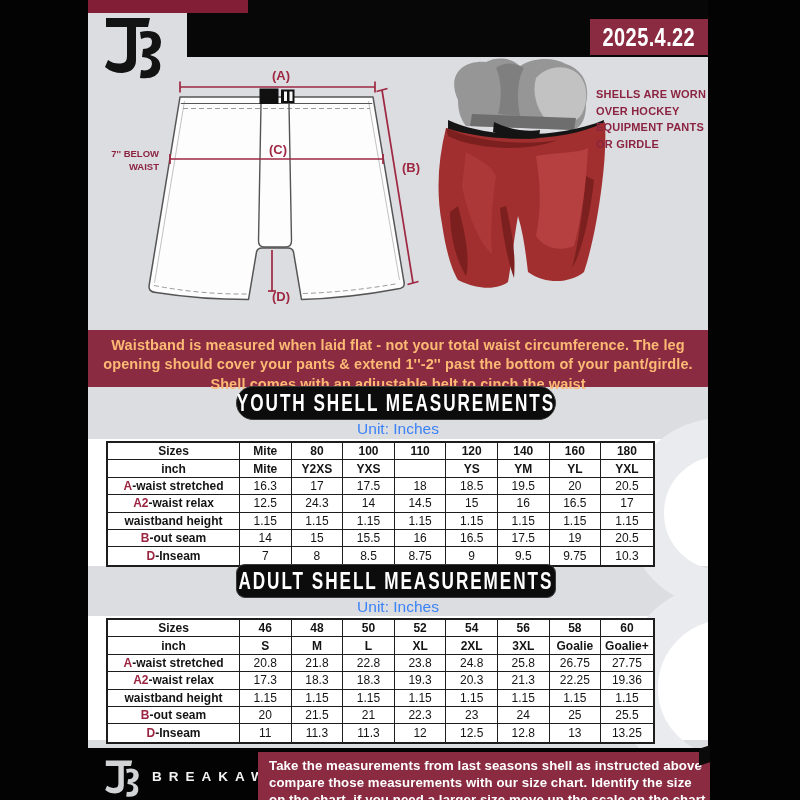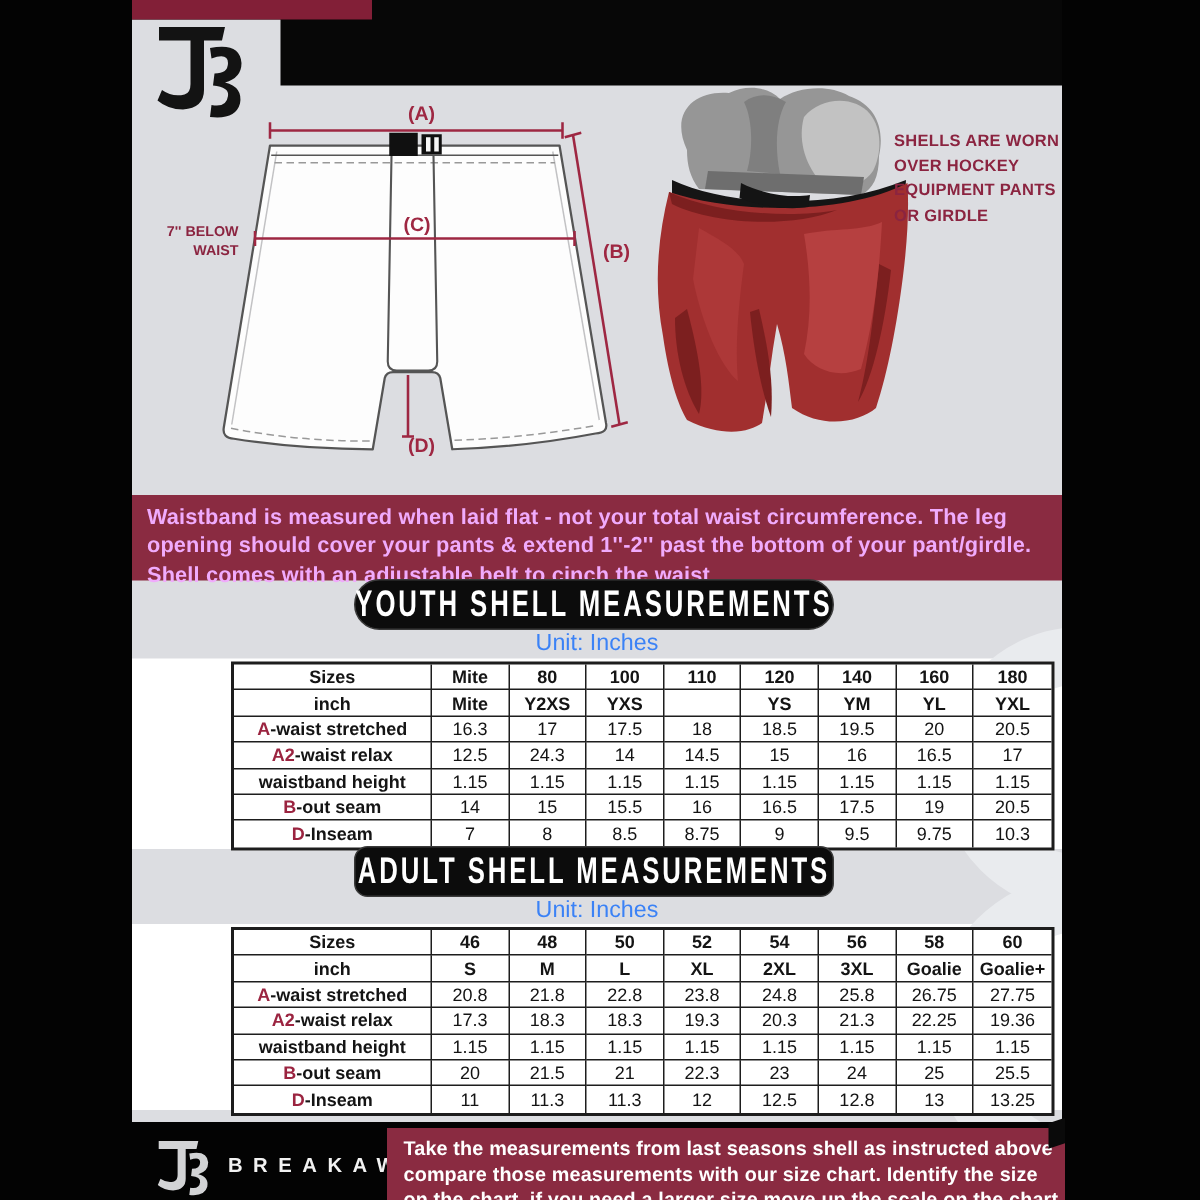--- a/index.html
+++ b/index.html
@@ -30,21 +30,21 @@
 
   
   #shorts-diagram { left:88px; top:56px; z-index:1; }
   #pants-art { left:436px; top:56px; z-index:1; }
   #side-note { left:596px; top:86px; width:120px; z-index:2; font-size:11px; font-weight:700;
     color:#8b2440; line-height:1.5; letter-spacing:.2px; }
 
   
   #notice { left:88px; top:330px; width:620px; height:57px; background:#8a2b41; z-index:2;
     display:flex; justify-content:center; }
-  #notice p { width:600px; margin-top:6px; color:#f0abfc; font-size:14.5px;
+  #notice p { width:600px; margin-top:6px; text-align:center; color:#fdba74; font-size:14.5px;
     font-weight:700; line-height:1.33; letter-spacing:.1px; }
 
   
   .sec-banner { width:320px; height:34px; background:#0c0c0c; border:1px solid #3a3a3a;
     border-radius:9px; z-index:3; display:flex; align-items:center; justify-content:center; }
   .sec-banner span { color:#fff; font-weight:700; font-size:22px; letter-spacing:2.5px;
     transform:scale(.78,1.12); white-space:nowrap; }
   #youth-banner { left:236px; top:386px;border-radius:17px; }
   #adult-banner { left:236px; top:564px; }
   .unit { left:88px; width:620px; text-align:center; color:#3b82f6; font-size:15.5px; z-index:3; }
@@ -53,21 +53,21 @@
   
   .band { left:88px; width:620px; background:#fff; z-index:1; }
   #band-youth { top:439px; height:127px; } #band-adult { top:616px; height:124px; }
   #rings-clip { left:88px; top:400px; width:620px; height:348px; overflow:hidden; z-index:2; }
   .ring { position:absolute; border-radius:50%; border:38px solid #e9ebee; }
   #ring-1 { left:538px; top:18px; width:190px; height:190px; }
   #ring-2 { left:532px; top:182px; width:212px; height:212px; }
 
   
   .stable { display:grid; grid-template-columns:132px repeat(8,51.6px); grid-auto-rows:17.4px;
-    background:#fff; border:2px solid #1d1d1d; z-index:3; position:absolute; left:106px;margin-left:48px; }
+    background:#fff; border:2px solid #1d1d1d; z-index:3; position:absolute; left:106px; }
   #youth-table { top:441px; } #adult-table { top:618px; }
   .trow { display:contents; }
   .cell { display:flex; align-items:center; justify-content:center; font-size:12px; color:#141414;
     border-right:1.5px solid #1d1d1d; border-bottom:1.8px solid #1d1d1d; overflow:hidden; }
   .trow .cell:last-child { border-right:none; }
   .trow:last-child .cell { border-bottom:none; }
   .cell.bold { font-weight:700; }
   .cell .pref { color:#9b2440; font-weight:700; }
   .cell .rest { font-weight:700; }
 
@@ -89,20 +89,23 @@
   <div class="abs" id="content-bg"></div>
 
   <div class="abs" id="header-black"></div>
   <div class="abs" id="strip-maroon"></div>
 
   <svg class="abs" id="logo-header" width="66" height="70" viewBox="0 0 66 70">
     <path fill="#131313" d="M6 6 H50 L48 15 H36 V48 Q36 60 22 61 Q12 61 5 55 L8 48 Q15 53 23 51 Q27 50 27 44 V15 H6 Z"></path>
     <path fill="#131313" d="M40 20 Q60 16 61 30 Q61 40 50 43 Q62 46 60 57 Q57 68 40 66 L41 58 Q51 60 52 52 Q53 46 42 45 L43 37 Q52 37 52 30 Q52 23 41 27 Z"></path>
   </svg>
 
+  <div class="abs" id="date-box">
+    <span>2025.4.22</span>
+  </div>
 
   <svg class="abs" id="shorts-diagram" width="352" height="276" viewBox="0 0 352 276">
 
     <path d="M92 41 L285 41 L316 226 Q317.5 232.5 309 233 Q262 242 213.5 243.5 L205.5 196 Q204.5 192 200 192 L174 192 Q169.5 192 168.5 196 L160.5 243.5 Q112 243.5 68 236.5 Q60 236 61.2 229 Z" fill="#fdfdfd" stroke="#555" stroke-width="1.5" stroke-linejoin="round"></path>
     <path d="M96.5 45 L66.5 227" stroke="#c2c2c4" stroke-width="1" fill="none"></path>
     <path d="M280.5 45 L311.5 224" stroke="#c2c2c4" stroke-width="1" fill="none"></path>
     <path d="M92.8 47.5 L284.2 47.5" stroke="#555" stroke-width="1.1" fill="none"></path>
     <path d="M95 52.5 L282 52.5" stroke="#999" stroke-width="1" stroke-dasharray="5 3" fill="none"></path>
     <path d="M66 229.5 Q112 238.5 159 238" stroke="#999" stroke-width="1" stroke-dasharray="5 3" fill="none"></path>
     <path d="M215 237.5 Q262 236 310 227.5" stroke="#999" stroke-width="1" stroke-dasharray="5 3" fill="none"></path>

